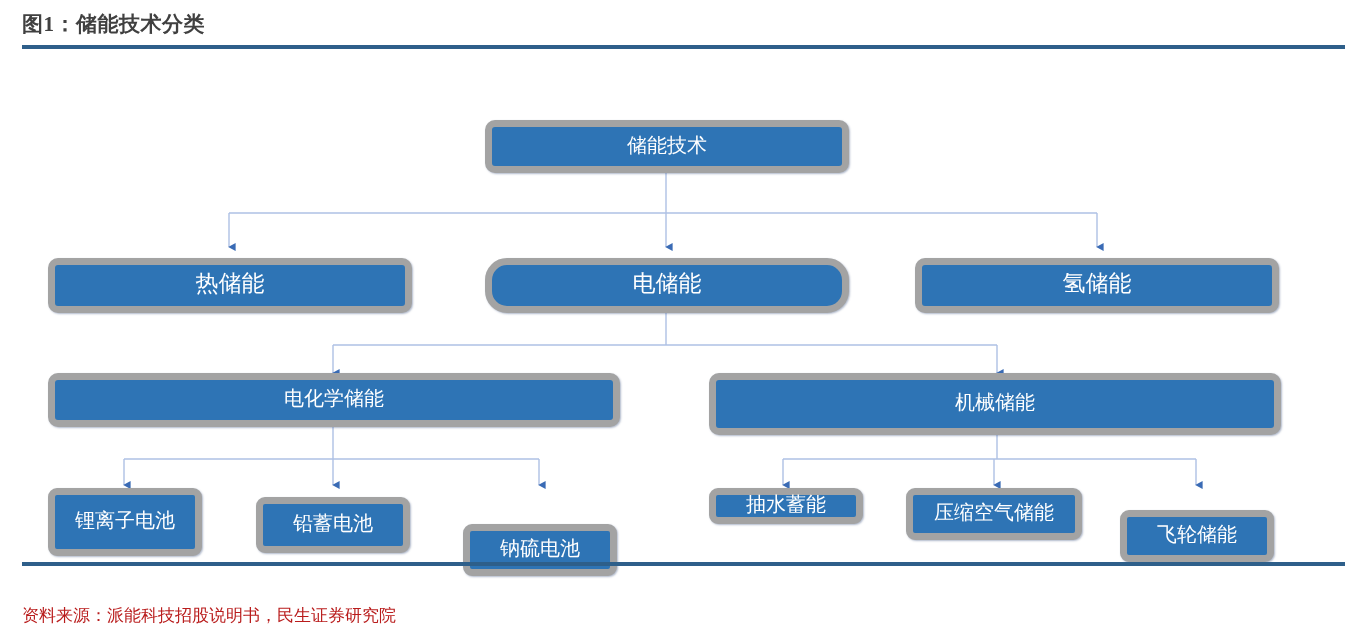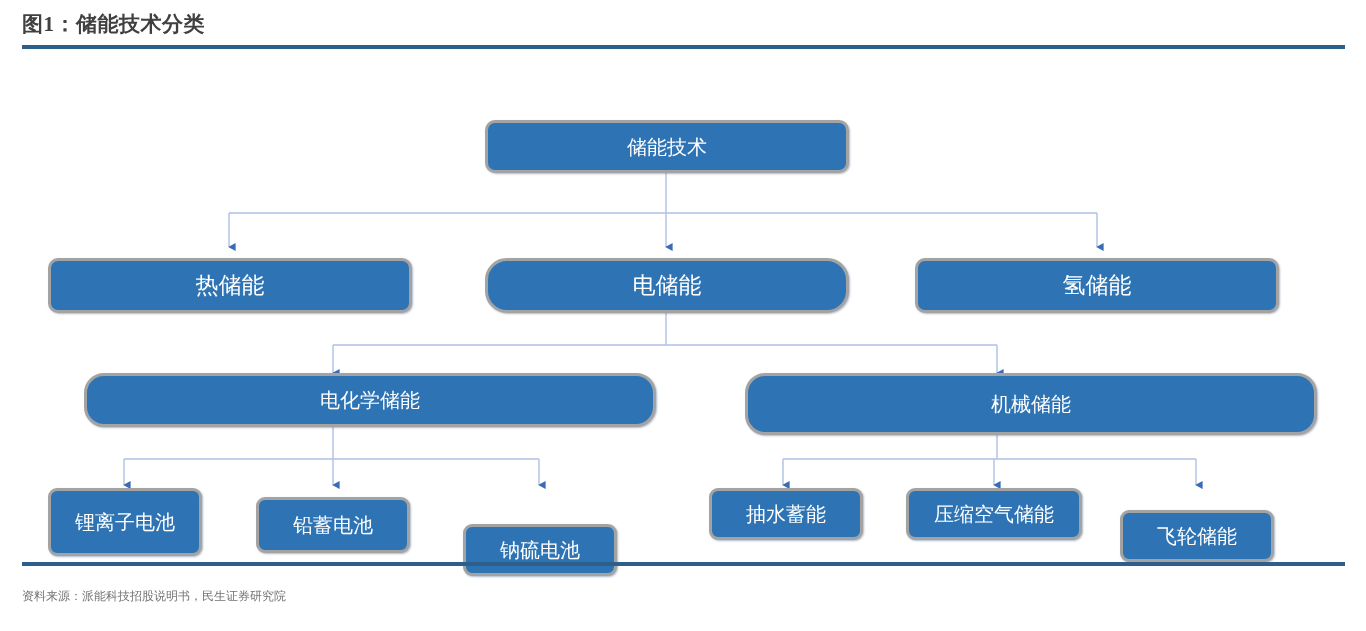--- a/index.html
+++ b/index.html
@@ -38,23 +38,23 @@
     position: absolute;
     left: 22px;
     top: 562px;
     width: 1323px;
     height: 4px;
     background: #2E5F8A;
   }
   .source-note {
     position: absolute;
     left: 22px;
-    top: 588px;
-    font-size: 12px;
-    color: #737373;
+    top: 604px;
+    font-size: 17px;
+    color: #b91c1c;
     white-space: nowrap;
   }
 
   
   .diagram {
     position: absolute;
     left: 0;
     top: 55px;
     width: 1366px;
     height: 500px;
@@ -66,34 +66,35 @@
     width: 1366px;
     height: 500px;
     pointer-events: none;
   }
 
   
   .node {
     position: absolute;
     box-sizing: border-box;
     background: #2E74B5;
-    border: 3px solid #a3a3a3;
+    border: 7px solid #a3a3a3;
     border-radius: 9px;
     color: #ffffff;
     display: flex;
     align-items: center;
     justify-content: center;
     text-align: center;
     box-shadow: 1px 1px 2px rgba(80,100,140,0.45);
     white-space: nowrap;
     line-height: 1;
+    font-family: Liberation Mono, monospace;
   }
   .node.lvl1 { font-size: 20px; border-radius: 10px; }
   .node.lvl2 { font-size: 23px; border-radius: 10px; }
-  .node.lvl3 { font-size: 20px; border-radius: 20px; margin-left: 36px; }
+  .node.lvl3 { font-size: 20px; border-radius: 10px; }
   .node.lvl4 { font-size: 20px; border-radius: 9px; }
 </style>
 </head>
 <body>
 
 <div class="fig-title">图1：储能技术分类</div>
 <div class="rule-top"></div>
 
 <div class="diagram">
 
@@ -160,21 +161,21 @@
   <div class="node lvl4" style="left:48px; top:433px; width:154px; height:68px;">
     <span>锂离子电池</span>
   </div>
   <div class="node lvl4" style="left:256px; top:442px; width:154px; height:56px;">
     <span>铅蓄电池</span>
   </div>
   <div class="node lvl4" style="left:463px; top:433px; width:154px; height:52px;margin-top:36px;">
     <span>钠硫电池</span>
   </div>
 
-  <div class="node lvl4" style="left:709px; top:433px; width:154px; height:52px;">
+  <div class="node lvl4" style="left:709px; top:433px; width:154px; height:36px;">
     <span>抽水蓄能</span>
   </div>
   <div class="node lvl4" style="left:906px; top:433px; width:176px; height:52px;">
     <span>压缩空气储能</span>
   </div>
   <div class="node lvl4" style="left:1120px; top:455px; width:154px; height:52px;">
     <span>飞轮储能</span>
   </div>
 
 </div>

